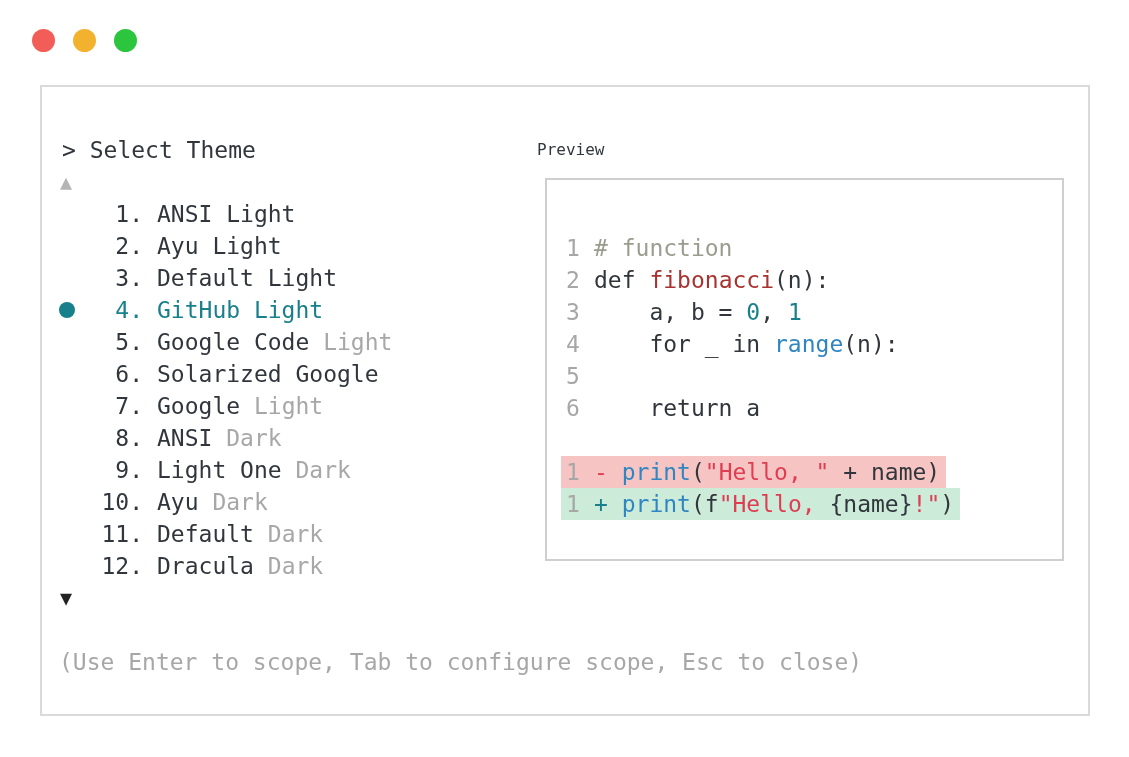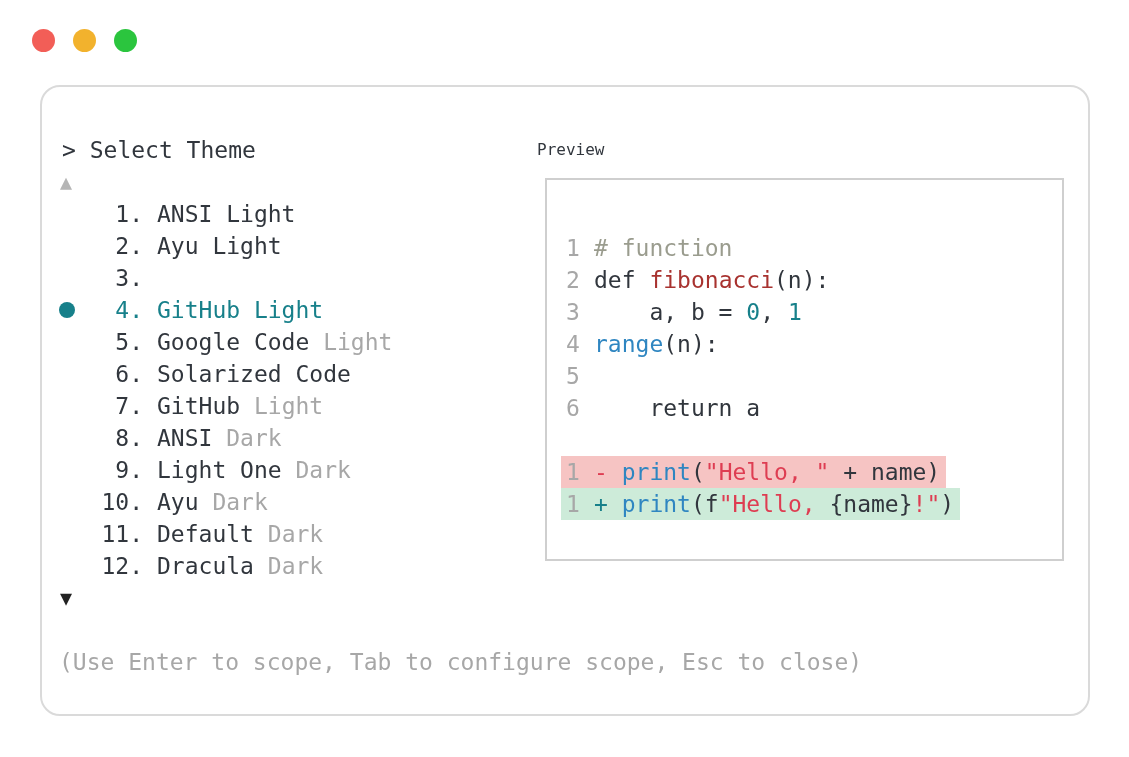--- a/index.html
+++ b/index.html
@@ -17,21 +17,21 @@
 
   
   .traffic{position:absolute;left:32px;top:29px;display:flex;gap:18px;}
   .dot{width:23px;height:23px;border-radius:50%;display:inline-block;}
   .dot.red{background:var(--tl-red);}
   .dot.yellow{background:var(--tl-yellow);}
   .dot.green{background:var(--tl-green);}
 
   
   .panel{position:absolute;left:40px;top:85px;width:1050px;height:631px;
-         border:2px solid var(--panel-border);border-radius:20px;background:#fff;text-decoration:underline;}
+         border:2px solid var(--panel-border);border-radius:0;background:#fff;text-decoration:underline;}
 
   
   .left-pane{position:absolute;left:17px;top:47px;width:470px;font-size:23px;}
   .row{height:32px;line-height:32px;white-space:pre;}
   .title{padding-left:3px;color:var(--text-dark);}
   .scroll{padding-left:1px;font-size:20px;}
   .scroll-up{color:var(--arrow-up);}
   .scroll-down{color:var(--arrow-down);}
   .item{display:flex;height:32px;line-height:32px;}
   .item span{white-space:pre;}
@@ -87,41 +87,42 @@
             <span class="name">ANSI Light</span>
           </div>
           <div class="item">
             <span class="bullet-slot"></span>
             <span class="num">2.</span>
             <span class="name">Ayu Light</span>
           </div>
           <div class="item">
             <span class="bullet-slot"></span>
             <span class="num">3.</span>
+            <span class="name">Default Light</span>
           </div>
           <div class="item selected">
             <span class="bullet-slot"><span class="bullet"></span></span>
             <span class="num">4.</span>
             <span class="name">GitHub Light</span>
           </div>
           <div class="item">
             <span class="bullet-slot"></span>
             <span class="num">5.</span>
             <span class="name">Google Code</span>
             <span class="muted"> Light</span>
           </div>
           <div class="item">
             <span class="bullet-slot"></span>
             <span class="num">6.</span>
-            <span class="name">Solarized Code</span>
+            <span class="name">Solarized Google</span>
           </div>
           <div class="item">
             <span class="bullet-slot"></span>
             <span class="num">7.</span>
-            <span class="name">GitHub</span>
+            <span class="name">Google</span>
             <span class="muted"> Light</span>
           </div>
           <div class="item">
             <span class="bullet-slot"></span>
             <span class="num">8.</span>
             <span class="name">ANSI</span>
             <span class="muted"> Dark</span>
           </div>
           <div class="item">
             <span class="bullet-slot"></span>
@@ -152,21 +153,21 @@
       <div class="spacer"></div>
       <div class="row hint">(Use Enter to scope, Tab to configure scope, Esc to close)</div>
     </div>
 
     <div class="preview-label">Preview</div>
     <div class="preview-box">
       <div class="code" id="code">
           <div class="code-line"><span class="linenum">1</span><span class="t-comment"># function</span></div>
           <div class="code-line"><span class="linenum">2</span><span class="t-plain">def </span><span class="t-func">fibonacci</span><span class="t-plain">(n):</span></div>
           <div class="code-line"><span class="linenum">3</span><span class="t-plain">    a, b = </span><span class="t-num">0</span><span class="t-plain">, </span><span class="t-num">1</span></div>
-          <div class="code-line"><span class="linenum">4</span><span class="t-builtin">range</span><span class="t-plain">(n):</span></div>
+          <div class="code-line"><span class="linenum">4</span><span class="t-plain">    for _ in </span><span class="t-builtin">range</span><span class="t-plain">(n):</span></div>
           <div class="code-line"><span class="linenum">5</span></div>
           <div class="code-line"><span class="linenum">6</span><span class="t-plain">    return a</span></div>
           <div class="code-line"><span class="linenum"></span></div>
           <div class="code-line hl-removed"><span class="linenum">1</span><span class="t-removed-marker">- </span><span class="t-builtin">print</span><span class="t-plain">(</span><span class="t-string">"Hello, "</span><span class="t-plain"> + name)</span></div>
           <div class="code-line hl-added"><span class="linenum">1</span><span class="t-added-marker">+ </span><span class="t-builtin">print</span><span class="t-plain">(f</span><span class="t-string">"Hello, </span><span class="t-plain">{name}</span><span class="t-string">!"</span><span class="t-plain">)</span></div>
         </div>
     </div>
 
   </div>
 </div>

